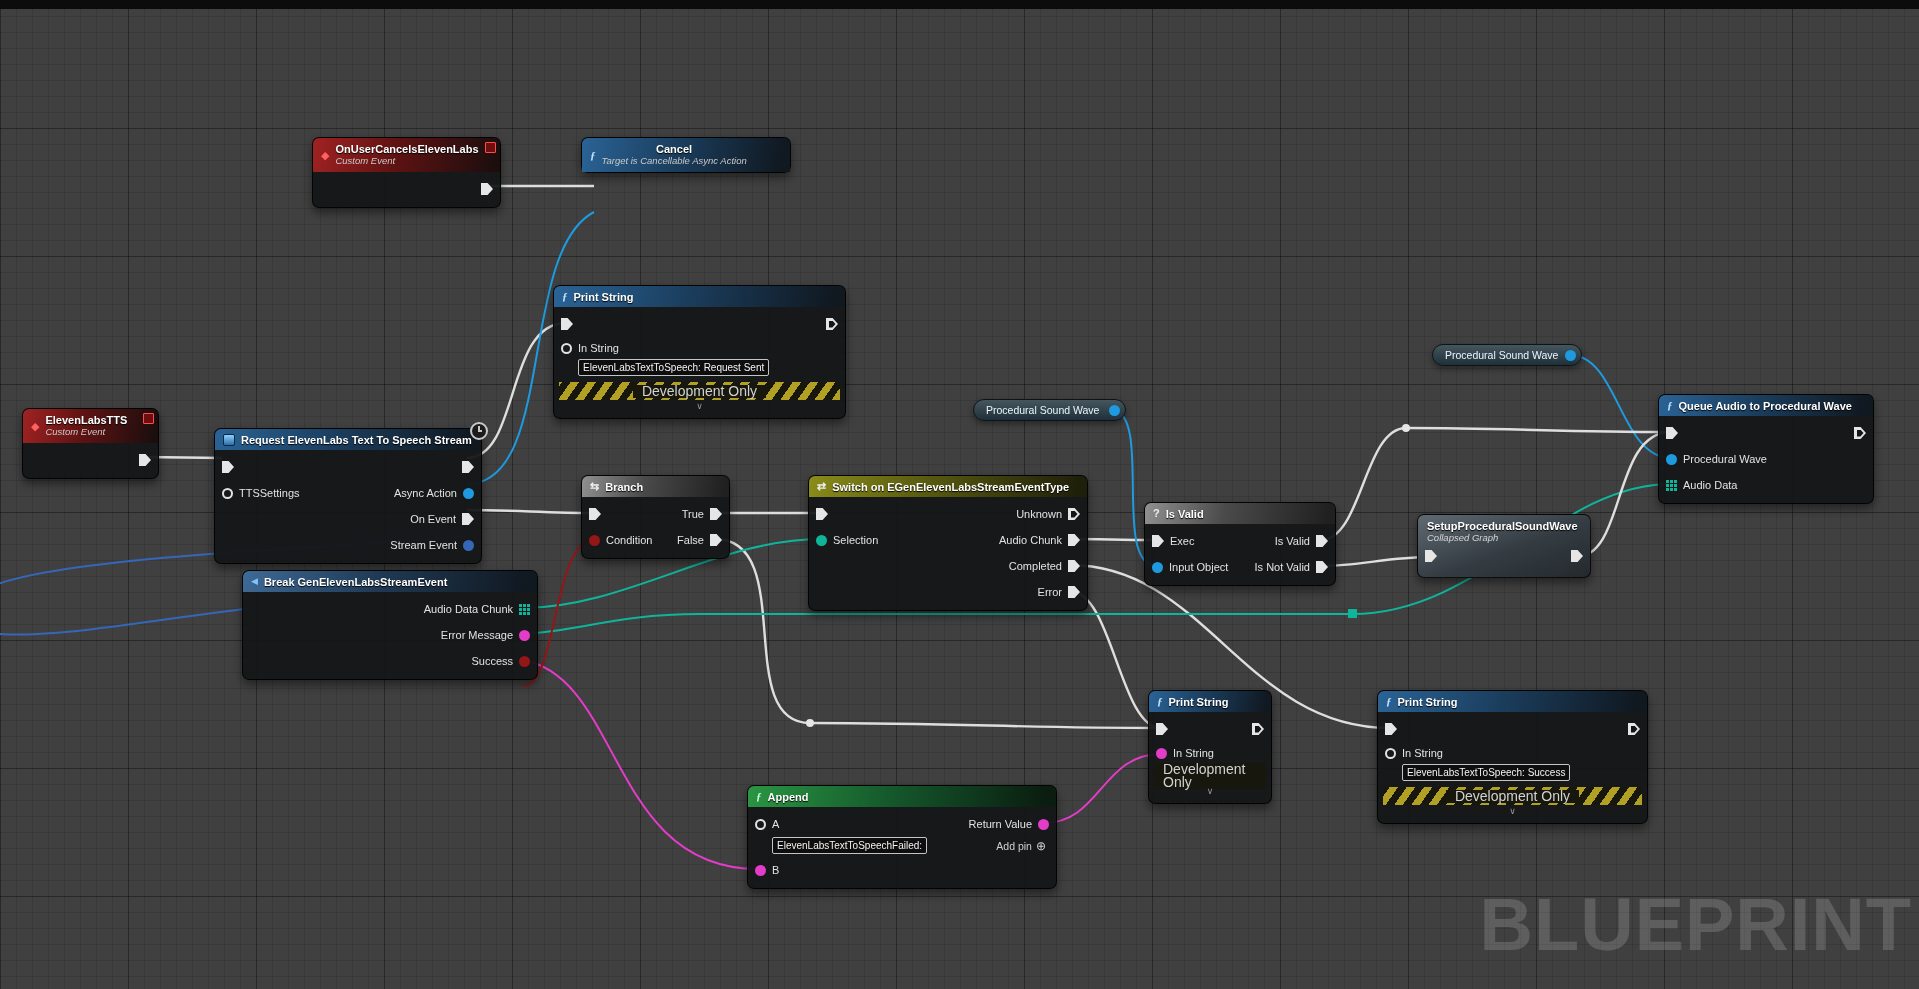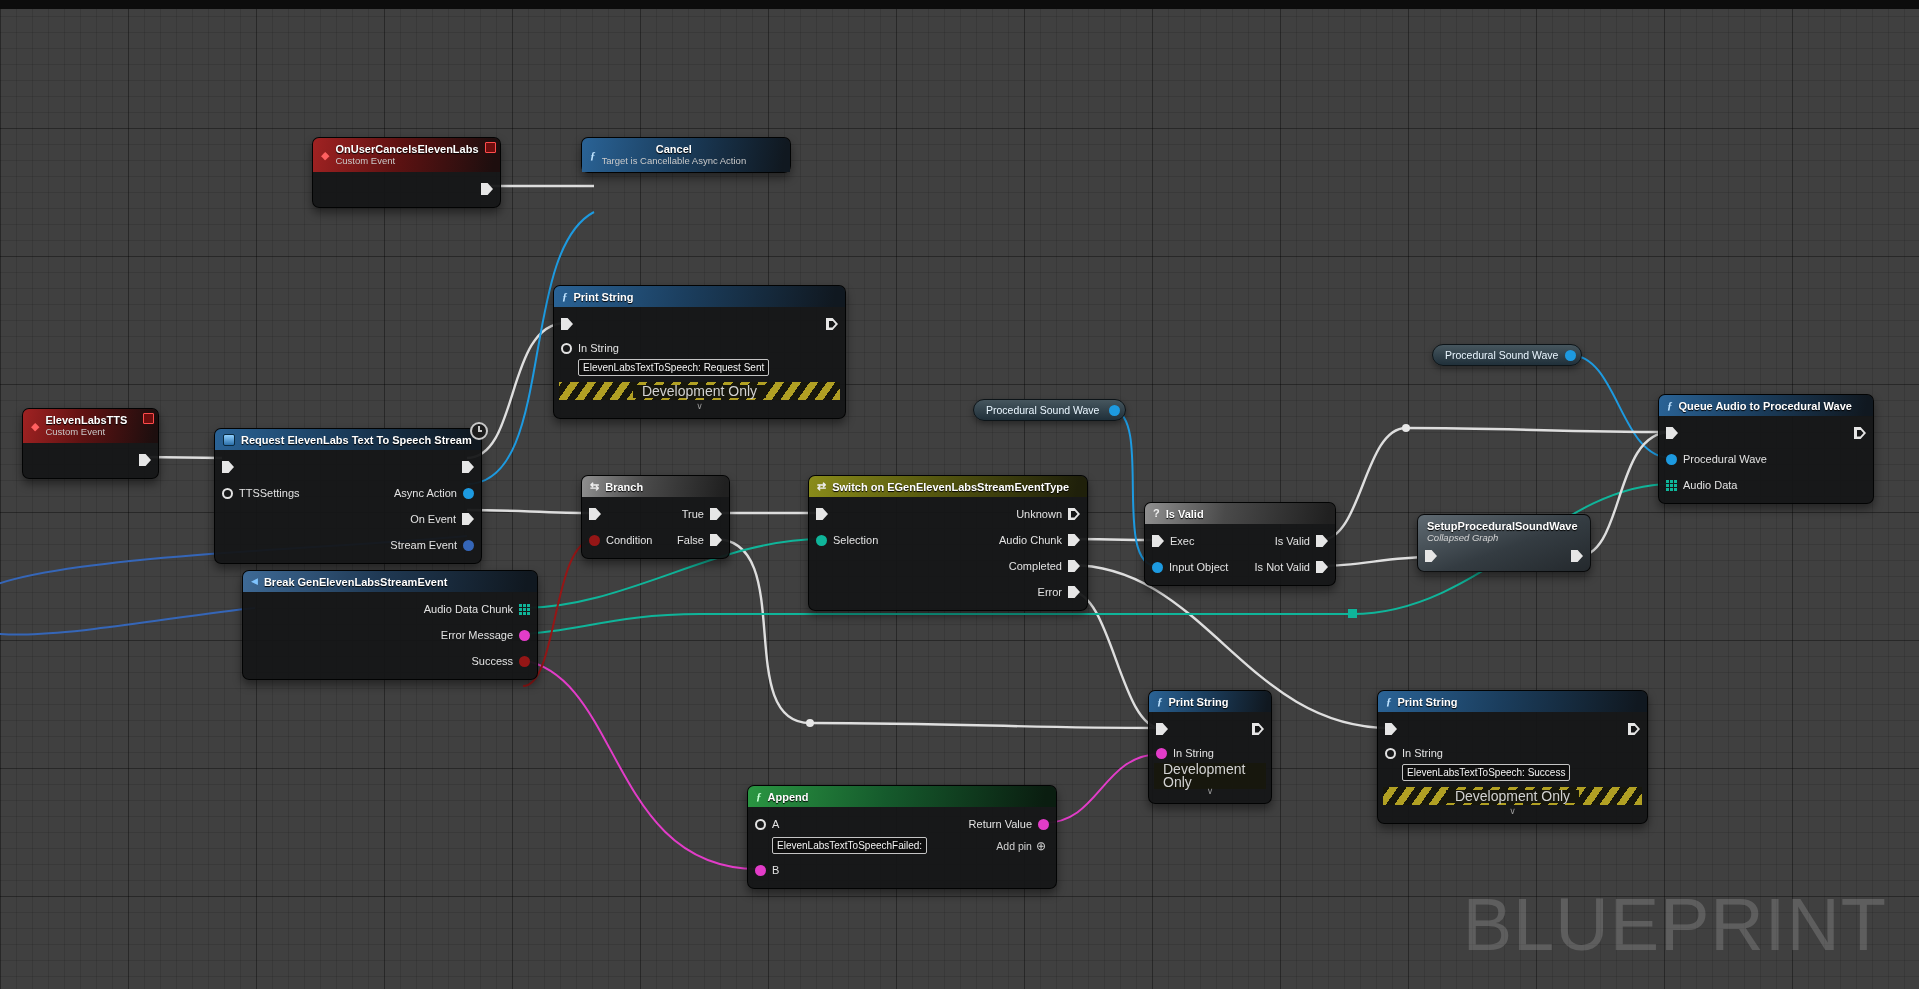--- a/index.html
+++ b/index.html
@@ -6,38 +6,38 @@
   .canvas{position:relative;width:1919px;height:989px;overflow:hidden;
     background-color:#404040;
     background-image:
       linear-gradient(rgba(0,0,0,0.30) 1px, transparent 1px),
       linear-gradient(90deg, rgba(0,0,0,0.30) 1px, transparent 1px),
       linear-gradient(rgba(0,0,0,0.10) 1px, transparent 1px),
       linear-gradient(90deg, rgba(0,0,0,0.10) 1px, transparent 1px);
     background-size:128px 128px,128px 128px,16px 16px,16px 16px;
     font-family:"Liberation Sans", sans-serif;}
   .topbar{position:absolute;top:0;left:0;right:0;height:9px;background:#0c0c0c;z-index:3;}
-  .watermark{position:absolute;right:32px;bottom:22px;font-size:74px;font-weight:normal;
+  .watermark{position:absolute;right:7px;bottom:22px;font-size:74px;font-weight:bold;
     letter-spacing:1px;color:rgba(255,255,255,0.16);z-index:0;white-space:nowrap;}
   svg.wires{position:absolute;left:0;top:0;z-index:1;}
   .w-exec{stroke:#dedede;stroke-width:2.4;fill:none;}
   .w-blue{stroke:#1d9ae0;stroke-width:2;fill:none;}
   .w-navy{stroke:#3566b8;stroke-width:2;fill:none;}
   .w-teal{stroke:#0fb59a;stroke-width:2;fill:none;}
   .w-pink{stroke:#e23cc8;stroke-width:2;fill:none;}
   .w-red{stroke:#951616;stroke-width:2;fill:none;}
 
   .node{position:absolute;z-index:2;border-radius:7px;background:rgba(20,21,22,0.94);
     border:1px solid rgba(0,0,0,0.85);box-shadow:0 5px 10px rgba(0,0,0,0.45);color:#e2e2e2;}
   .hdr{display:flex;align-items:center;gap:6px;padding:0 8px;height:21px;
     border-radius:6px 6px 0 0;position:relative;}
   .hdr2{height:34px;}
   .ht{display:flex;flex-direction:column;line-height:1.15;overflow:hidden;}
   .t{font-weight:bold;font-size:11px;color:#fff;text-shadow:0 1px 1px #000;white-space:nowrap;text-align:center;}
-  .s{font-size:9.5px;color:#c9c9c9;white-space:nowrap;}
+  .s{font-size:9.5px;font-style:italic;color:#c9c9c9;white-space:nowrap;}
   .hdr-event{background:linear-gradient(100deg,#a02222,#5e1212 45%,#1d0e0e 96%);}
   .hdr-fn{background:linear-gradient(100deg,#2a6396,#1b3e5e 45%,#101820 96%);}
   .hdr-macro{background:linear-gradient(100deg,#909090,#4a4a4a 42%,#202020 96%);}
   .hdr-switch{background:linear-gradient(100deg,#8a8c1a,#55570f 45%,#1f200a 96%);}
   .hdr-pure{background:linear-gradient(100deg,#2a9642,#155a2c 45%,#0a1d10 96%);}
   .hdr-break{background:linear-gradient(100deg,#3e6a96,#203a55 45%,#101820 96%);}
   .ic{font-size:11px;line-height:1;flex:none;}
   .ic-event{color:#ff6060;}
   .ic-fn{color:#bfe3ff;font-style:italic;font-weight:bold;font-family:"Liberation Serif",serif;}
   .ic-pure{color:#c9ffd6;font-style:italic;font-weight:bold;font-family:"Liberation Serif",serif;}
@@ -77,21 +77,21 @@
   .trow{display:flex;align-items:center;justify-content:space-between;padding:0 10px 3px 24px;}
   .tbox{height:15px;line-height:15px;background:#0e0e0e;border:1px solid #c4c4c4;border-radius:2px;
     color:#f2f2f2;font-size:10px;padding:0 4px;white-space:nowrap;}
   .addpin{display:flex;align-items:center;gap:4px;color:#cfcfcf;font-size:10.5px;}
   .addpin .plus{color:#cfcfcf;font-size:12px;}
   .band{height:18px;margin:3px 5px 1px;display:flex;align-items:center;justify-content:center;
     background:repeating-linear-gradient(-55deg,#b1a023 0 7px,#17170d 7px 14px);}
   .band span{background:#17170d;color:#d2d2d2;font-size:14px;line-height:13px;padding:0 9px;}
   .chev{height:12px;text-align:center;color:#9a9a9a;font-size:9px;line-height:10px;}
 
-  .collapsed{background:linear-gradient(160deg,#5f6a72,#343c42 55%,#24292d);padding:5px 0 2px;}
+  .collapsed{background:linear-gradient(160deg,#5f6a72,#343c42 55%,#24292d);padding:5px 0 8px;}
   .ct{font-weight:bold;font-size:11px;color:#fff;text-shadow:0 1px 1px #000;padding:0 9px;white-space:nowrap;}
   .cs{font-size:9.5px;font-style:italic;color:#d6d6d6;padding:0 9px;}
 
   .pill{position:absolute;z-index:2;height:22px;border-radius:11px;box-sizing:border-box;
     background:linear-gradient(#46565e,#20303a);border:1px solid #0d1418;
     display:flex;align-items:center;justify-content:space-between;gap:6px;
     padding:0 5px 0 12px;color:#eaf6ff;font-size:10.5px;box-shadow:0 3px 6px rgba(0,0,0,0.4);white-space:nowrap;}
 </style>
 </head>
 <body>

